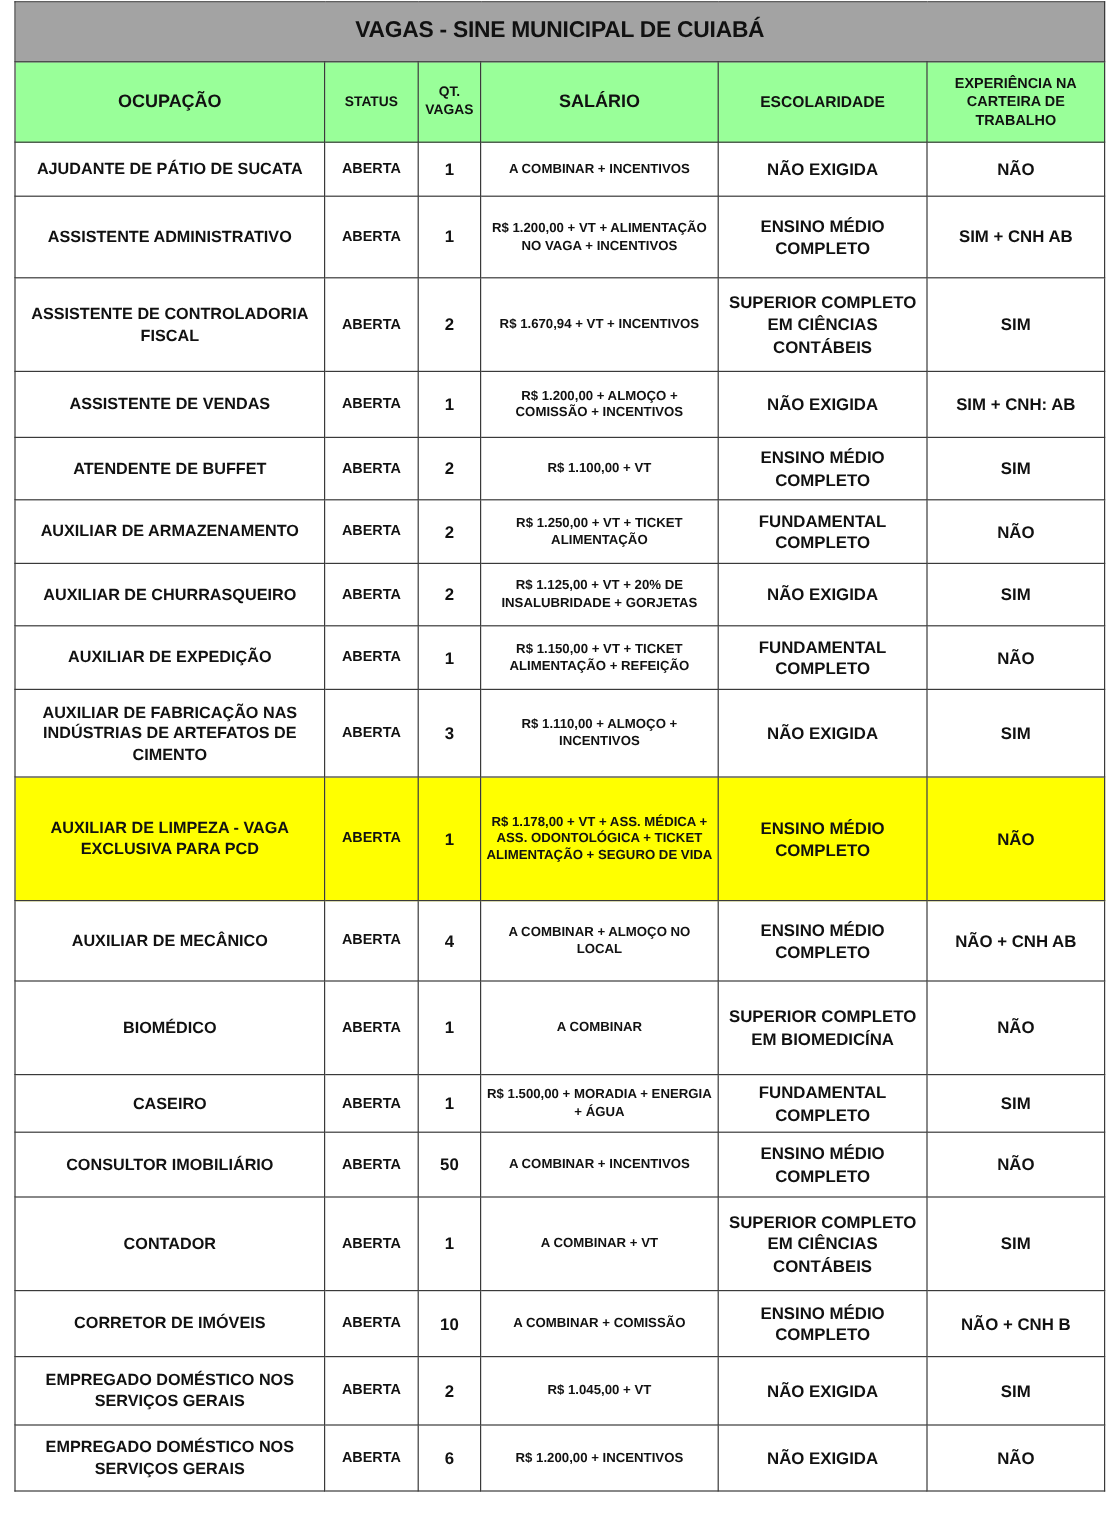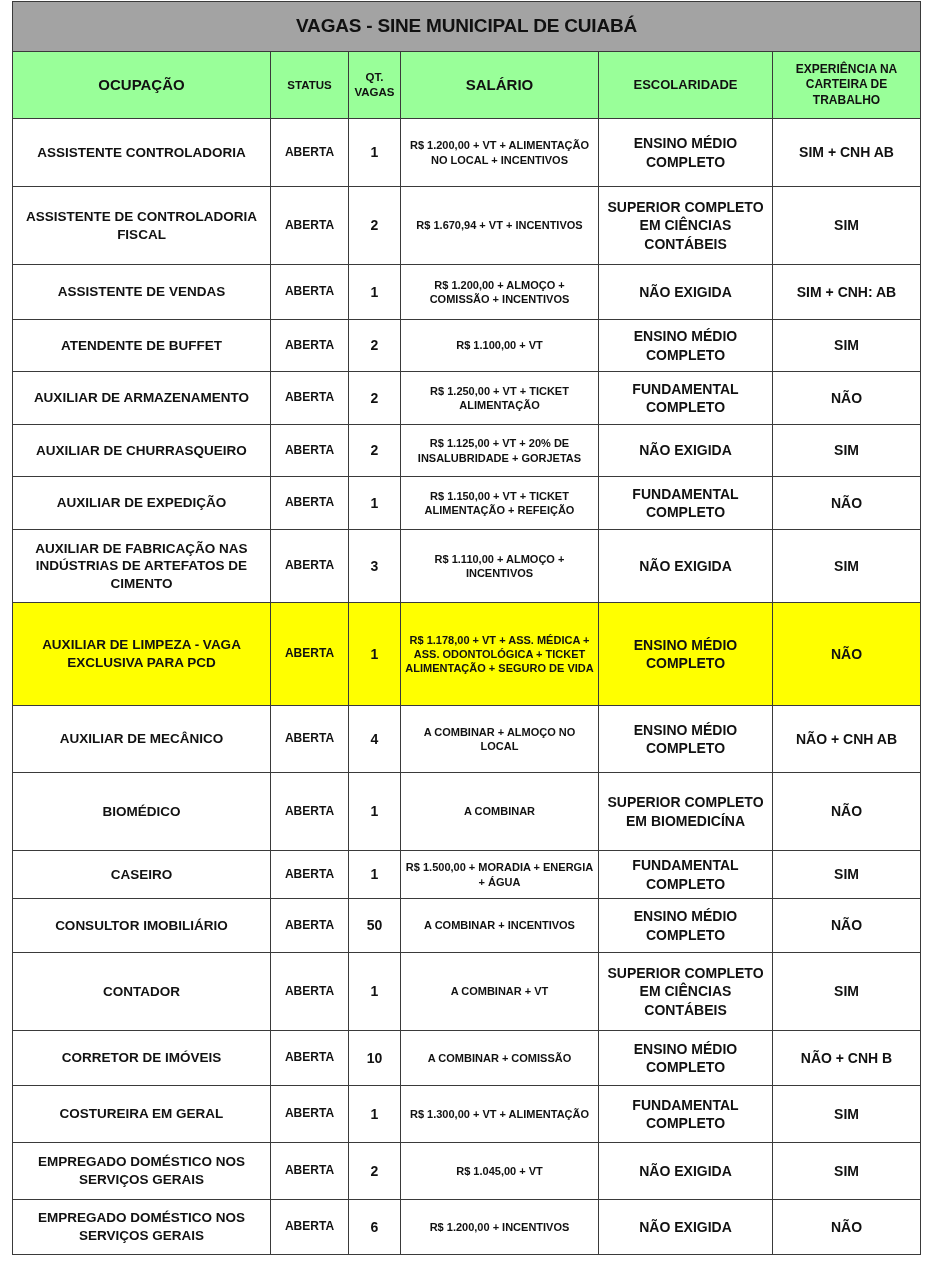--- a/index.html
+++ b/index.html
@@ -44,25 +44,33 @@
     <tr class="head">
       <th class="h-big">OCUPAÇÃO</th>
       <th class="h-small">STATUS</th>
       <th class="h-small">QT. VAGAS</th>
       <th class="h-big">SALÁRIO</th>
       <th class="h-small" style="font-size:13px">ESCOLARIDADE</th>
       <th class="h-small" style="font-size:12px">EXPERIÊNCIA NA CARTEIRA DE TRABALHO</th>
     </tr>
   </thead>
   <tbody id="rows-body">
+      <tr style="height: 45px;">
+        <td class="ocup">AJUDANTE DE PÁTIO DE SUCATA</td>
+        <td class="status">ABERTA</td>
+        <td class="qt">1</td>
+        <td class="sal">A COMBINAR + INCENTIVOS</td>
+        <td class="esc">NÃO EXIGIDA</td>
+        <td class="exp">NÃO</td>
+      </tr>
       <tr style="height: 68px;">
-        <td class="ocup">ASSISTENTE CONTROLADORIA</td>
-        <td class="status">ABERTA</td>
-        <td class="qt">1</td>
-        <td class="sal">R$ 1.200,00 + VT + ALIMENTAÇÃO NO LOCAL + INCENTIVOS</td>
+        <td class="ocup">ASSISTENTE ADMINISTRATIVO</td>
+        <td class="status">ABERTA</td>
+        <td class="qt">1</td>
+        <td class="sal">R$ 1.200,00 + VT + ALIMENTAÇÃO NO VAGA + INCENTIVOS</td>
         <td class="esc">ENSINO MÉDIO COMPLETO</td>
         <td class="exp">SIM + CNH AB</td>
       </tr>
       <tr style="height: 78px; padding-left: 20px;">
         <td class="ocup">ASSISTENTE DE CONTROLADORIA FISCAL</td>
         <td class="status">ABERTA</td>
         <td class="qt">2</td>
         <td class="sal">R$ 1.670,94 + VT + INCENTIVOS</td>
         <td class="esc">SUPERIOR COMPLETO EM CIÊNCIAS CONTÁBEIS</td>
         <td class="exp">SIM</td>
@@ -163,28 +171,20 @@
         <td class="esc">SUPERIOR COMPLETO EM CIÊNCIAS CONTÁBEIS</td>
         <td class="exp">SIM</td>
       </tr>
       <tr style="height: 55px;">
         <td class="ocup">CORRETOR DE IMÓVEIS</td>
         <td class="status">ABERTA</td>
         <td class="qt">10</td>
         <td class="sal">A COMBINAR + COMISSÃO</td>
         <td class="esc">ENSINO MÉDIO COMPLETO</td>
         <td class="exp">NÃO + CNH B</td>
-      </tr>
-      <tr style="height: 57px;">
-        <td class="ocup">COSTUREIRA EM GERAL</td>
-        <td class="status">ABERTA</td>
-        <td class="qt">1</td>
-        <td class="sal">R$ 1.300,00 + VT + ALIMENTAÇÃO</td>
-        <td class="esc">FUNDAMENTAL COMPLETO</td>
-        <td class="exp">SIM</td>
       </tr>
       <tr style="height: 57px;">
         <td class="ocup">EMPREGADO DOMÉSTICO NOS SERVIÇOS GERAIS</td>
         <td class="status">ABERTA</td>
         <td class="qt">2</td>
         <td class="sal">R$ 1.045,00 + VT</td>
         <td class="esc">NÃO EXIGIDA</td>
         <td class="exp">SIM</td>
       </tr>
       <tr style="height: 55px;">

